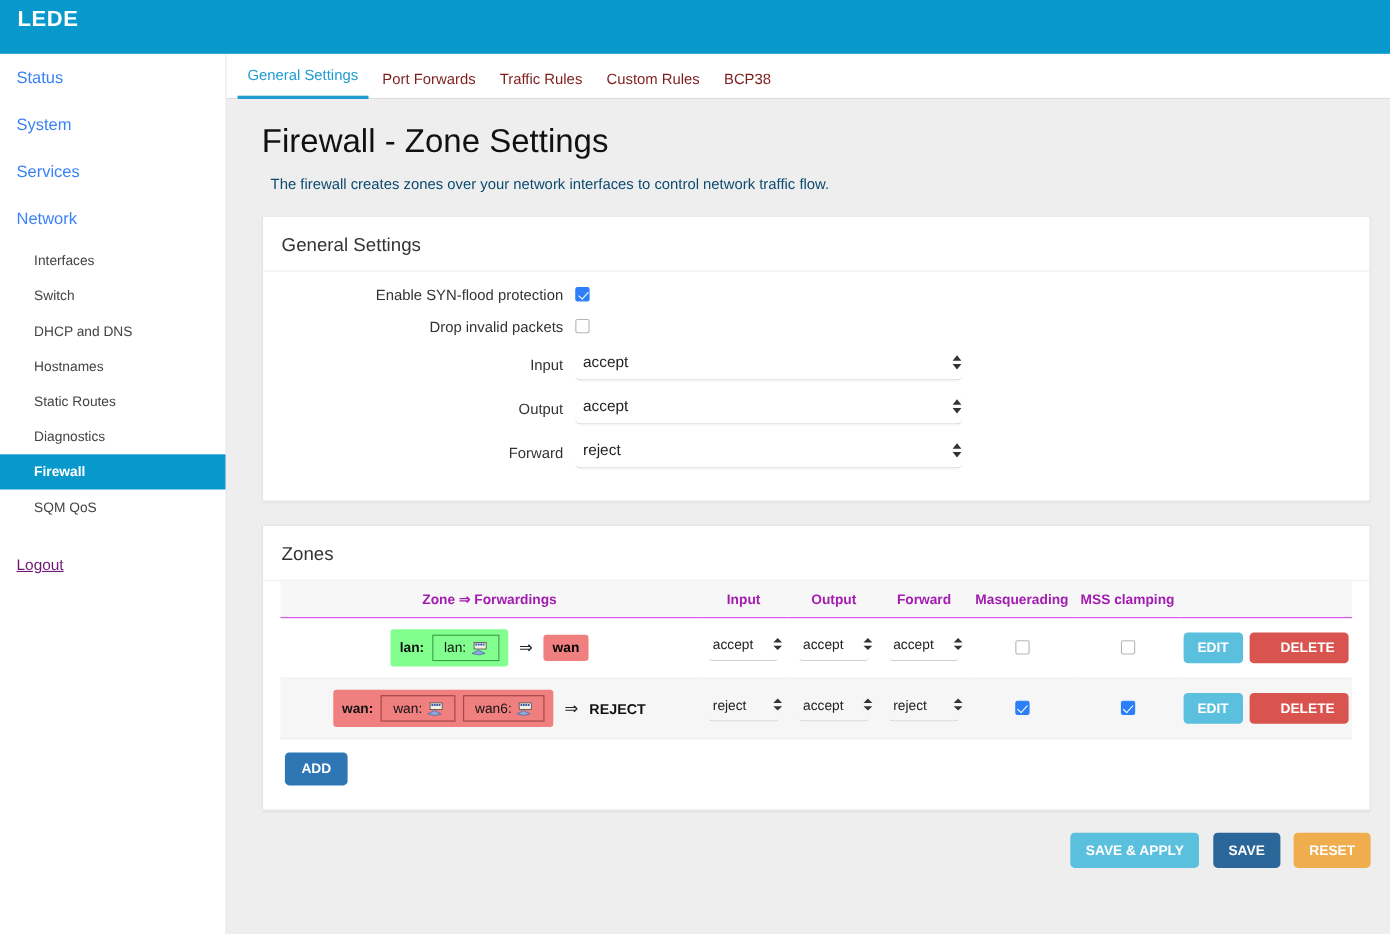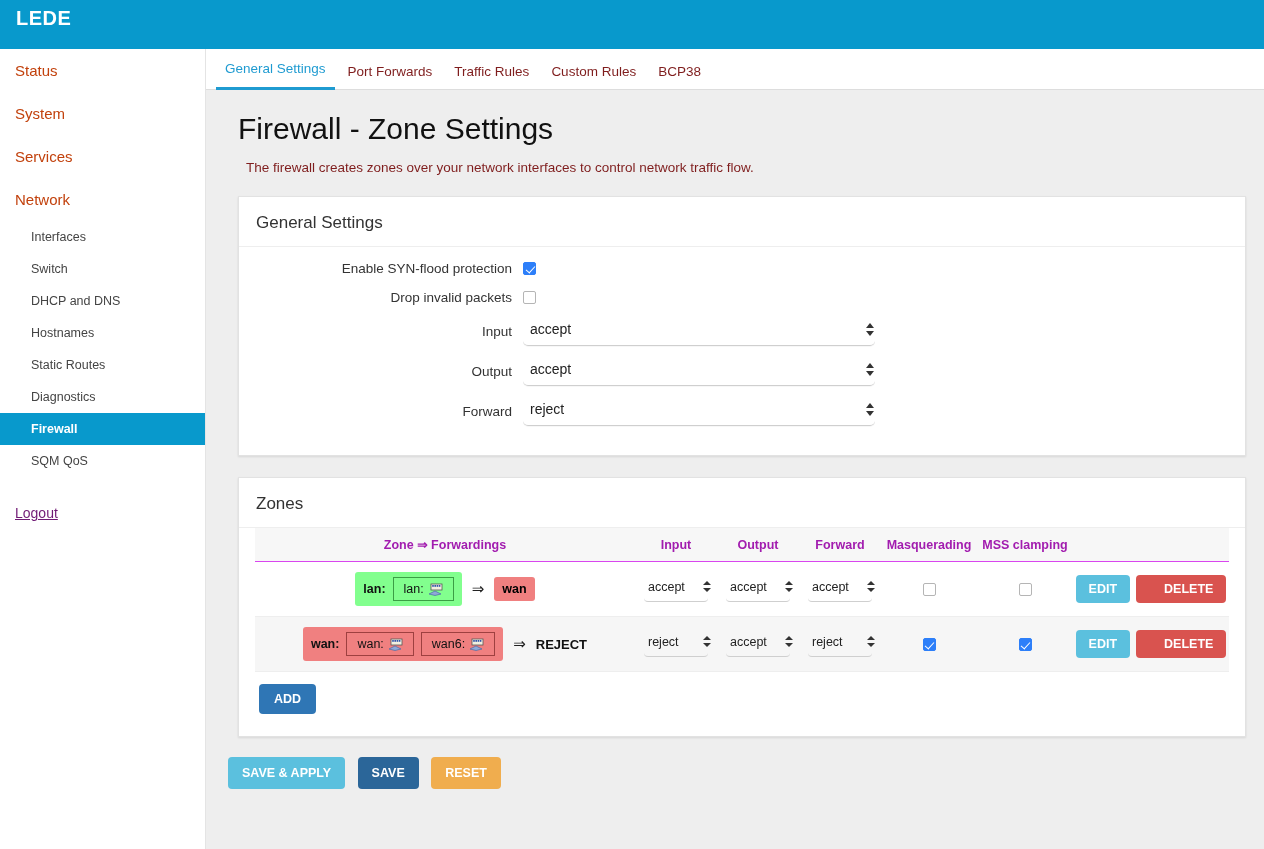--- a/index.html
+++ b/index.html
@@ -25,21 +25,21 @@
     letter-spacing: 0.5px;
   }
 
   
   .sidebar {
     position: absolute; top: 49px; left: 0;
     width: 206px; height: 800px;
     background: #ffffff;
     border-right: 1px solid #e4e4e4;
   }
-  .nav-top { color: #c2410c; font-size: 15px; padding: 13px 0 13px 15px; }
+  .nav-top { color: #3b82f6; font-size: 15px; padding: 13px 0 13px 15px; }
   .nav-sub {
     color: #444444; font-size: 12.5px;
     padding: 9px 0 9px 31px;
     cursor: pointer;
   }
   .nav-sub.active { background: #0899cc; color: #ffffff; font-weight: bold; }
   .logout {
     margin-top: 28px; padding-left: 15px;
     font-size: 14px; color: #701a75;
     text-decoration: underline;
@@ -68,21 +68,21 @@
     width: 1058px; height: 759px;
     background: #eeeeee;
     overflow: hidden;
   }
   .page-title {
     margin: 22px 0 0 32px;
     font-size: 30px; font-weight: normal; color: #111111;
   }
   .page-desc {
     margin: 14px 0 0 40px;
-    font-size: 13.5px; color: #7f1d1d;
+    font-size: 13.5px; color: #0c4a6e;
   }
 
   .panel {
     margin: 21px 18px 0 32px;
     background: #ffffff;
     border: 1px solid #e2e2e2;
     box-shadow: 0 1px 2px rgba(0,0,0,0.10);
   }
   .panel-title {
     font-size: 17px; color: #333333;
@@ -187,20 +187,21 @@
   .btn-edit   { background: #5bc0de; }
   .btn-delete { background: #d9534f; margin-left: 6px; padding-left: 28px; }
   .btn-add    { background: #2f76b5; padding: 8px 15px; }
   .btn-apply  { background: #5bc0de; }
   .btn-save   { background: #2b6699; margin-left: 8px; }
   .btn-reset  { background: #f0ad4e; margin-left: 8px; }
 
   .addbar { padding: 12px 0 4px 4px; }
   .footer-actions {
     margin: 20px 18px 0 0;
+    text-align: right;
     padding-left: 22px;
   }
   .footer-actions .btn { padding: 9px 14px; font-size: 12.5px; }
 
   svg.ifico { display: block; }
 </style>
 </head>
 <body>
 
 <div class="topbar">

